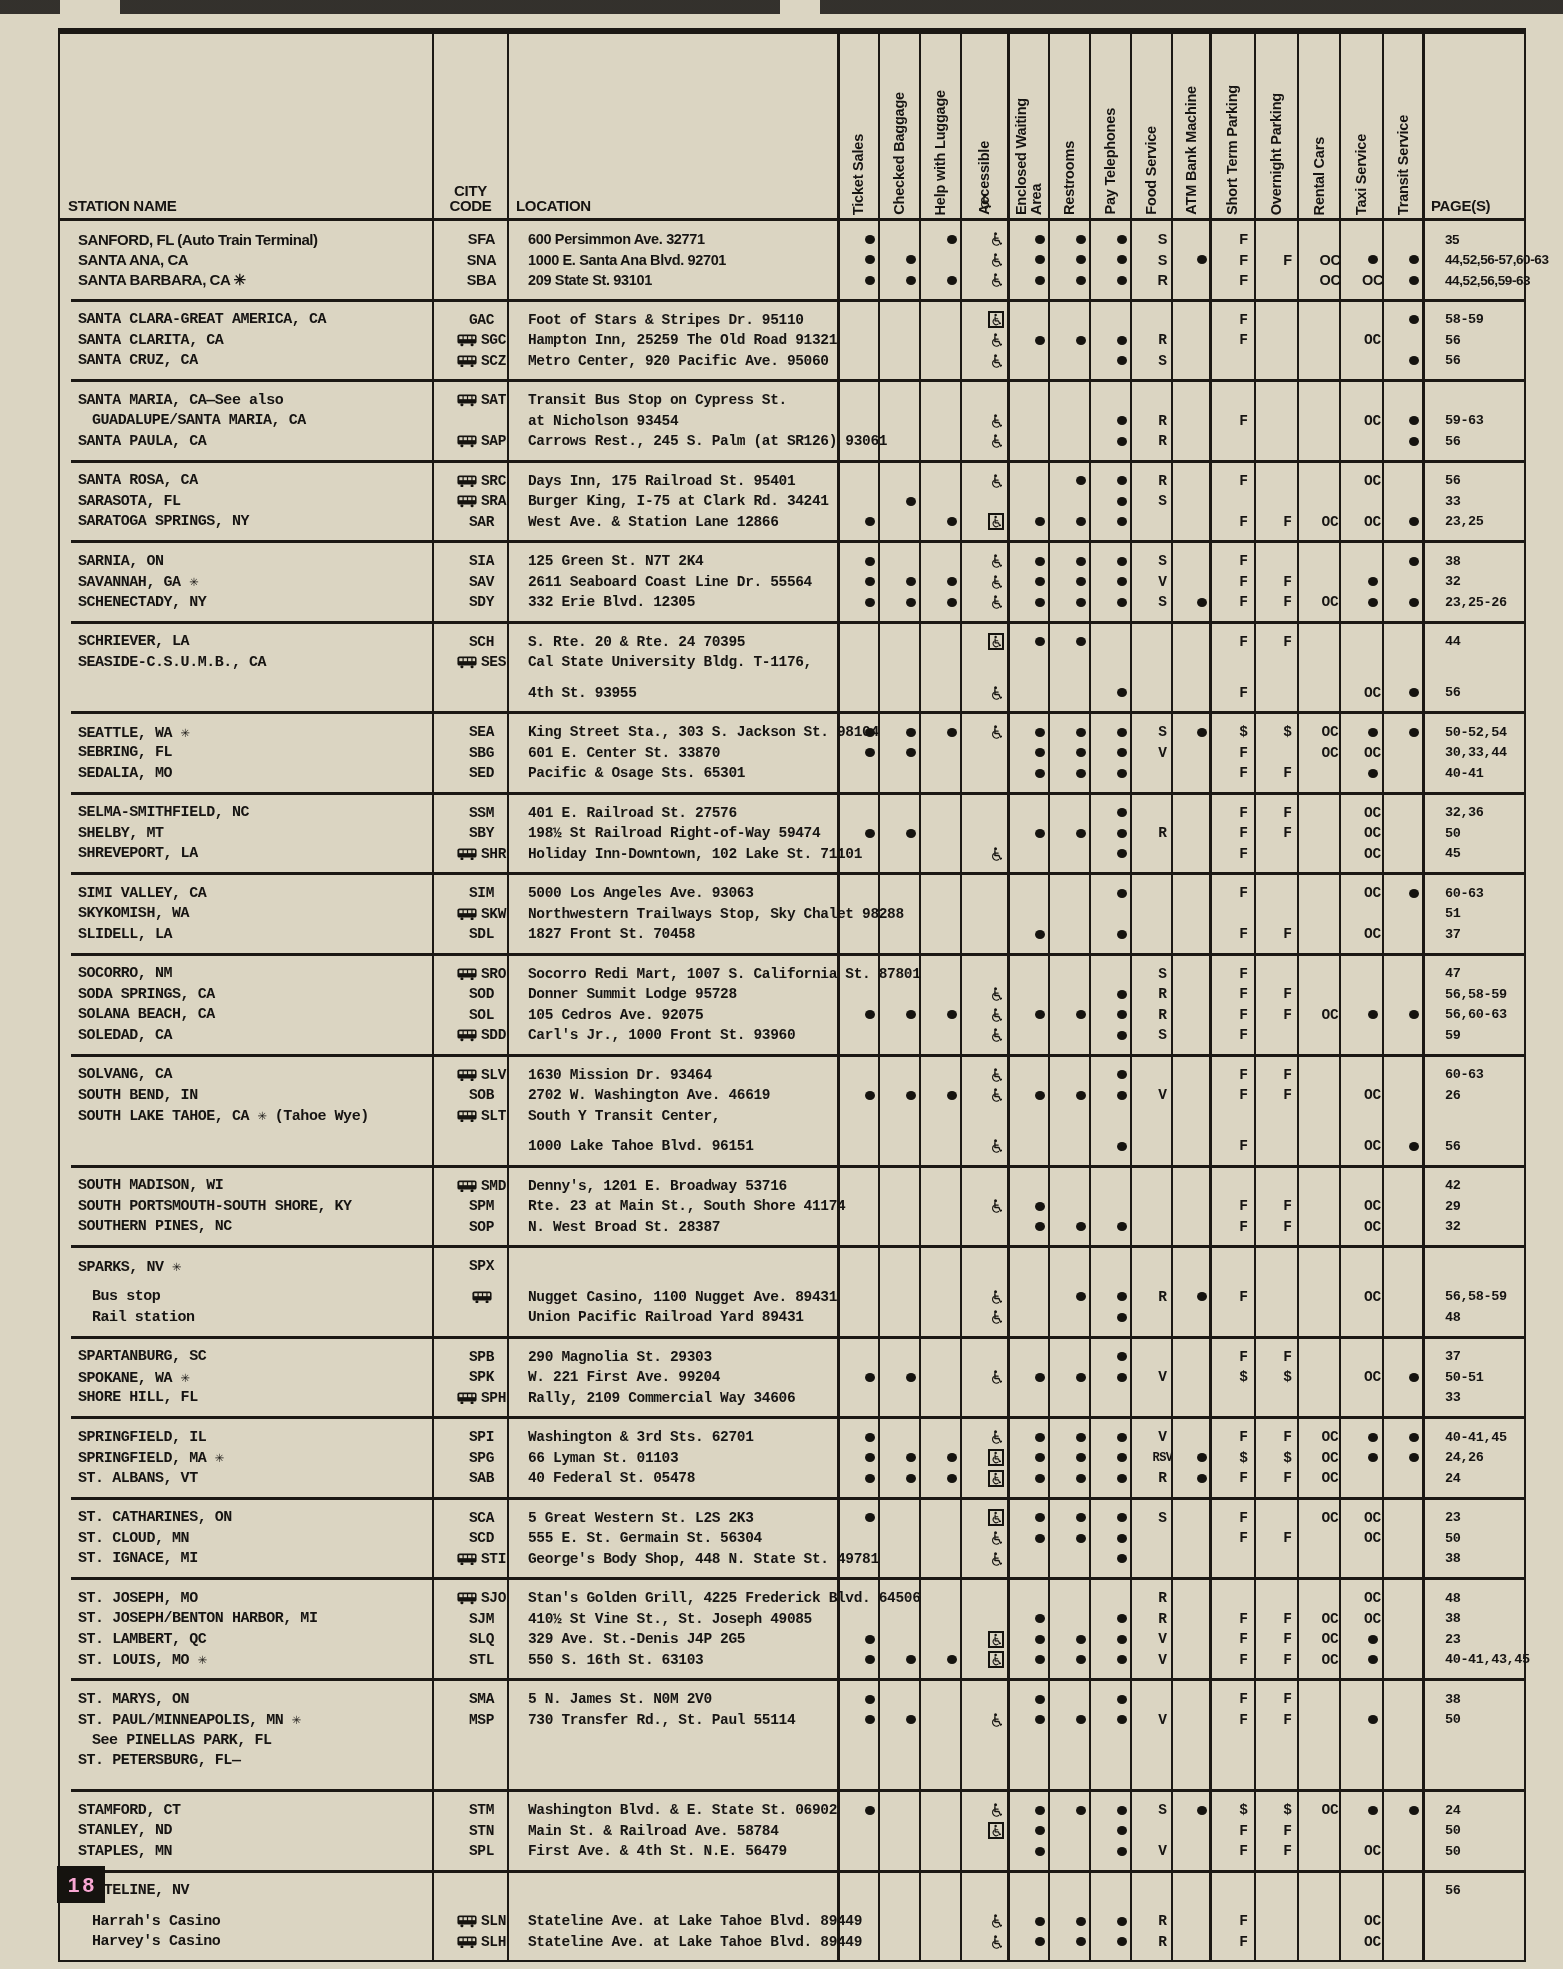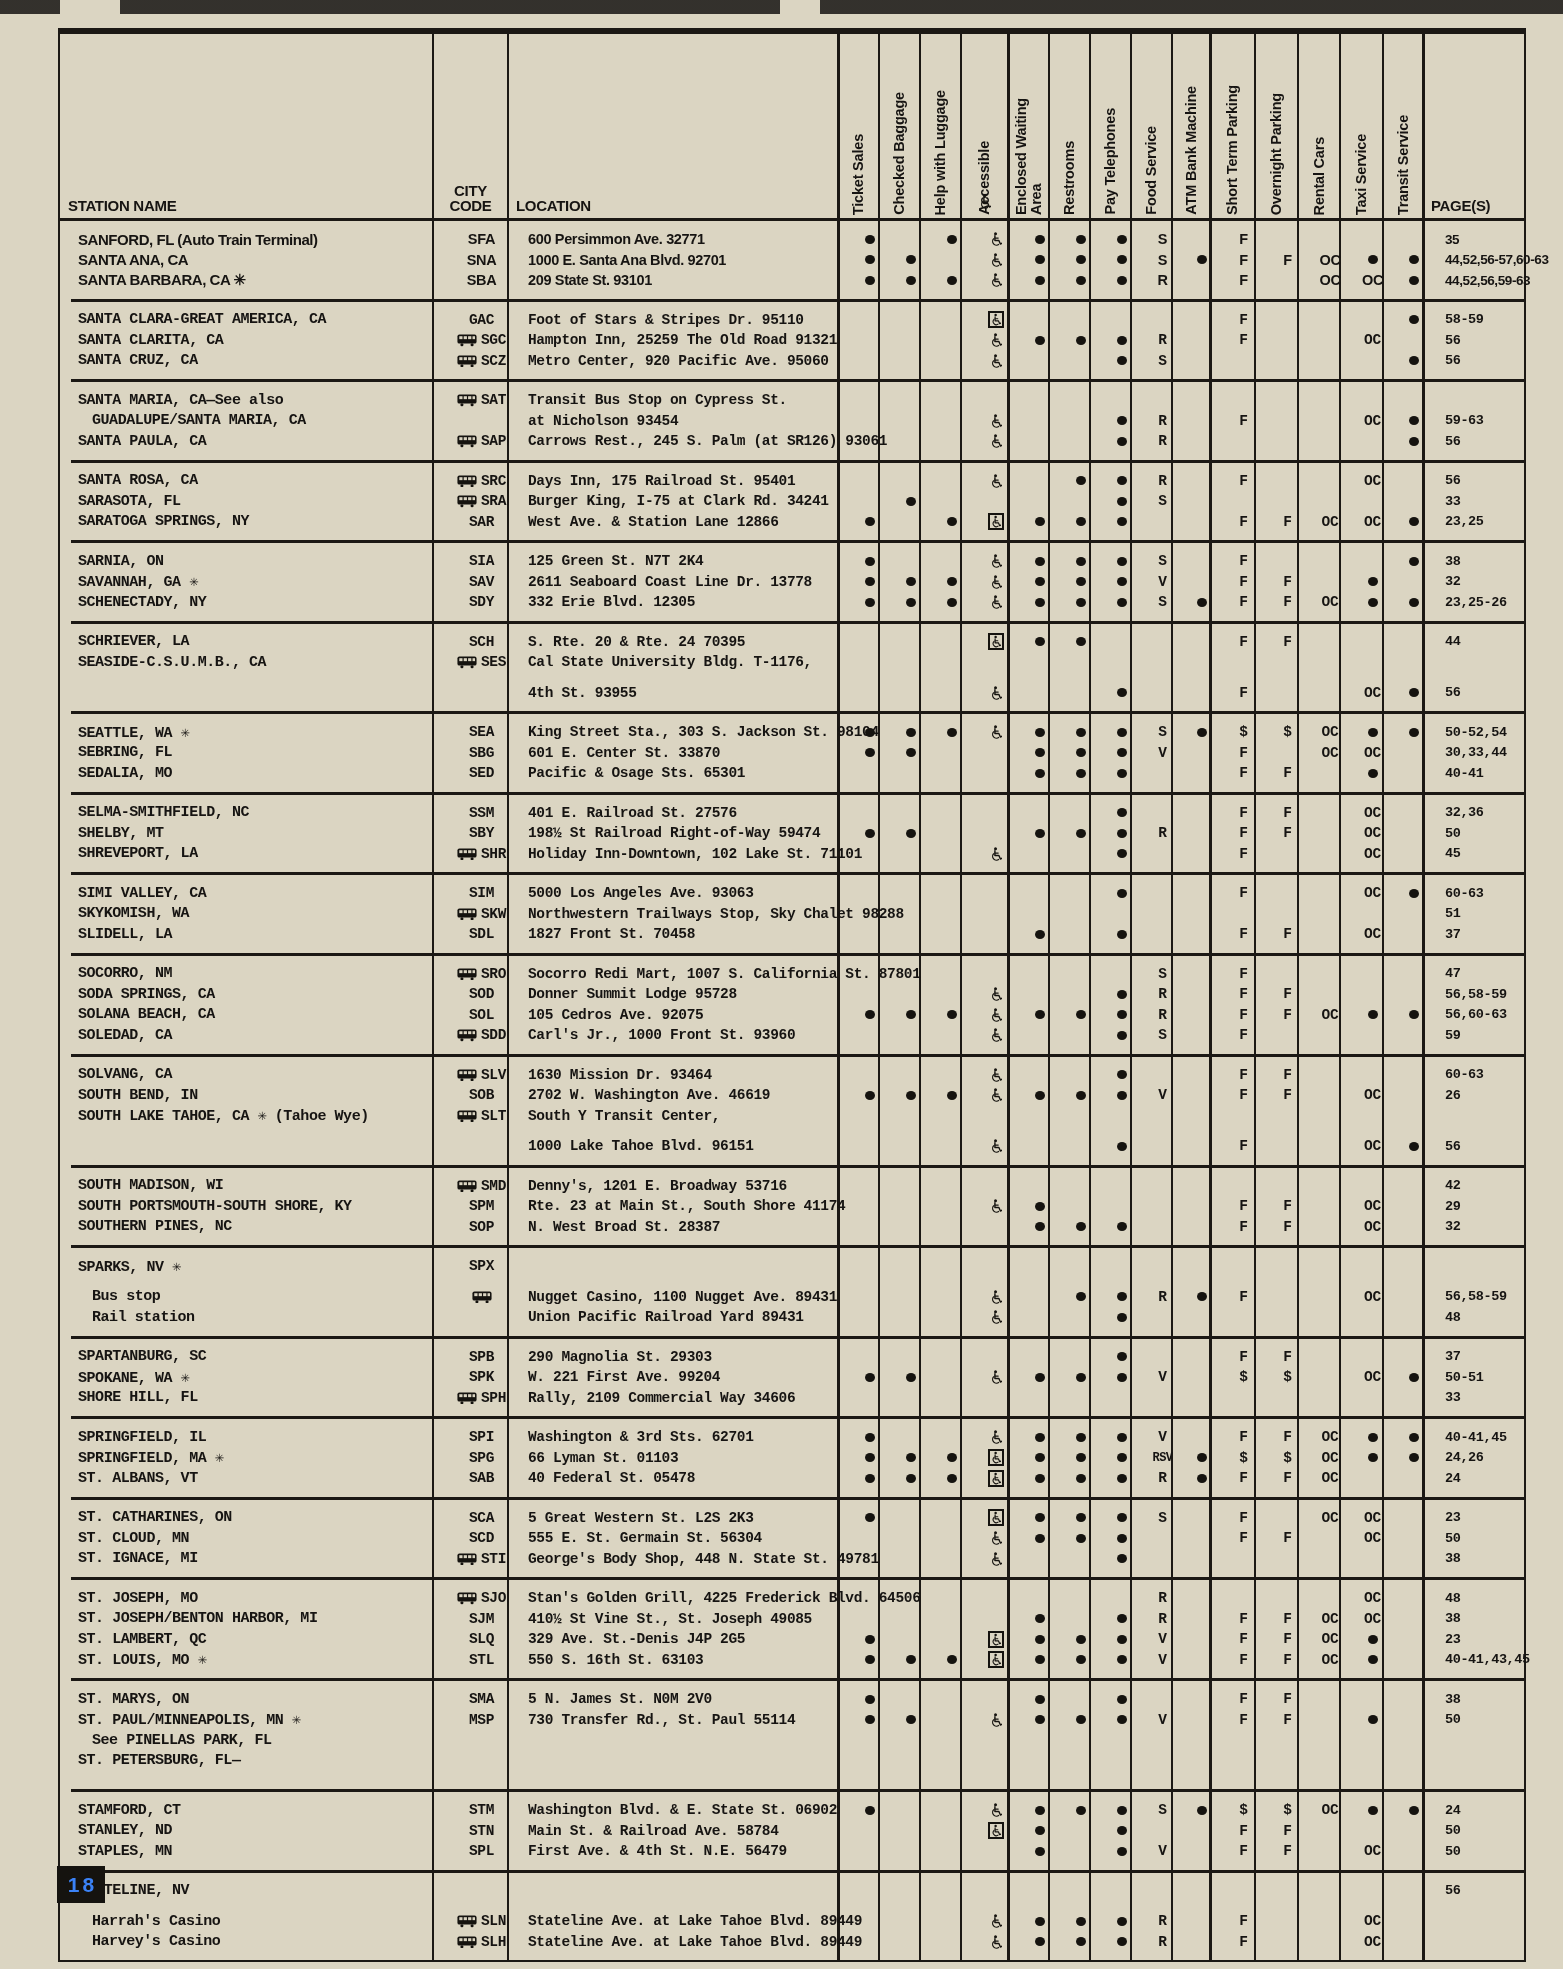--- a/index.html
+++ b/index.html
@@ -68,21 +68,21 @@
   .cname{font-weight:700;font-size:15px;letter-spacing:-.45px;padding-left:7px;}
   .cname.ind{padding-left:21px;}
   .ccode{font-weight:600;font-size:14.5px;letter-spacing:-.3px;display:flex;align-items:center;justify-content:center;gap:4px;}
   .cloc{font-weight:600;font-size:14.5px;letter-spacing:-.35px;padding-left:9px;}
   .cmark{display:flex;align-items:center;justify-content:center;font-weight:700;font-size:14.5px;letter-spacing:-.3px;}
   .cmark.small{font-size:12px;letter-spacing:-.6px;}
   .cpages{font-weight:600;font-size:13.5px;letter-spacing:-.4px;padding-left:11px;}
   .dot{width:10px;height:9px;background:#15130f;border-radius:50%;display:inline-block;}
   .accbox{border:2px solid #15130f;padding:0 1px;display:inline-flex;align-items:center;justify-content:center;line-height:0;}
   .page-badge{position:absolute;left:57px;top:1866px;width:48px;height:37px;background:#15130f;
-    color:#3b82f6;font-weight:700;font-size:21px;letter-spacing:3px;
+    color:#f9a8d4;font-weight:700;font-size:21px;letter-spacing:3px;
     display:flex;align-items:center;justify-content:center;padding-left:3px;box-sizing:border-box;}
   
   .ghost{position:absolute;opacity:.06;background:
     repeating-linear-gradient(0deg,#3a3e52 0 10px,transparent 10px 22px);
     filter:blur(1px);pointer-events:none;}
   .g1{left:130px;top:60px;width:240px;height:180px;}
   .g2{left:480px;top:80px;width:280px;height:150px;}
   .g3{left:120px;top:300px;width:600px;height:90px;opacity:.035;}
   .g4{left:900px;top:300px;width:300px;height:60px;opacity:.03;}
 </style>
@@ -669,21 +669,21 @@
           <div class="cell cmark">
             <span class="dot"></span>
           </div>
           <div class="cell cpages">38</div>
         </div>
         <div class="line">
           <div class="cell cname">SAVANNAH, GA ✳</div>
           <div class="cell ccode">
             <span>SAV</span>
           </div>
-          <div class="cell cloc">2611 Seaboard Coast Line Dr. 13778</div>
+          <div class="cell cloc">2611 Seaboard Coast Line Dr. 55564</div>
           <div class="cell cmark">
             <span class="dot"></span>
           </div>
           <div class="cell cmark">
             <span class="dot"></span>
           </div>
           <div class="cell cmark">
             <span class="dot"></span>
           </div>
           <div class="cell cmark">

